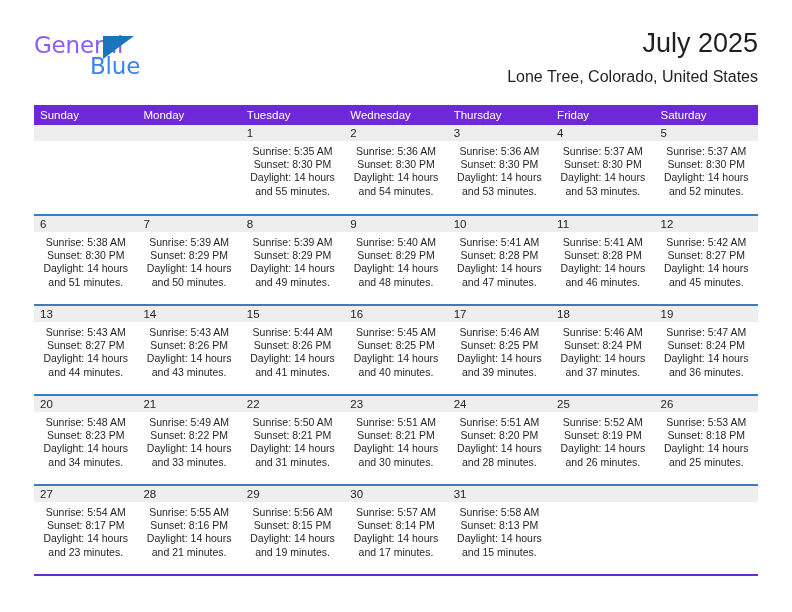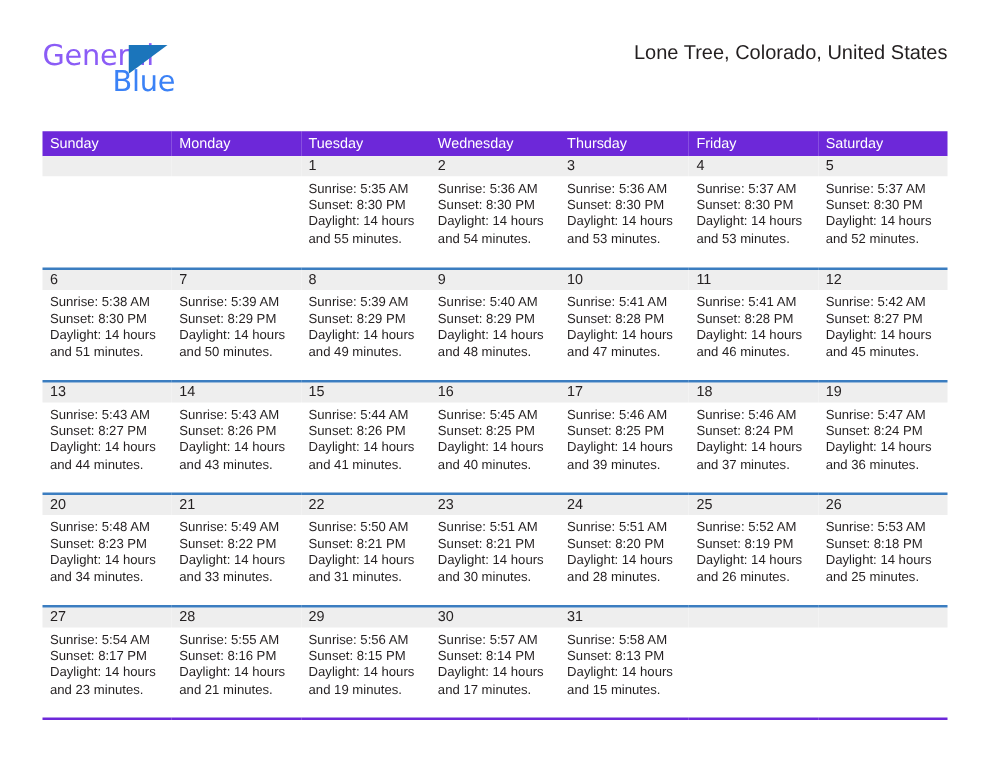--- a/index.html
+++ b/index.html
@@ -144,20 +144,21 @@
     overflow: hidden;
     white-space: nowrap;
   }
   .daynum.empty {
     color: transparent;
   }
 
   .cell-lines {
     padding: 4px 6px 0 6px;
     box-sizing: border-box;
+    text-align: center;
   }
   .cell-lines div {
     font-size: 10.5px;
     color: #231f20;
     line-height: 13.2px;
     white-space: nowrap;
   }
 </style>
 </head>
 <body>
@@ -166,20 +167,21 @@
 
   <div class="header">
 
     <div class="logo">
       <span class="logo-general">General</span>
       <span class="logo-triangle"></span>
       <span class="logo-blue">Blue</span>
     </div>
 
     <div class="title-block">
+      <div class="cal-title">July 2025</div>
       <div class="cal-subtitle">Lone Tree, Colorado, United States</div>
     </div>
 
   </div>
 
   <table class="calendar">
     <thead>
       <tr class="dow-row">
         <th>Sunday</th>
         <th>Monday</th>

